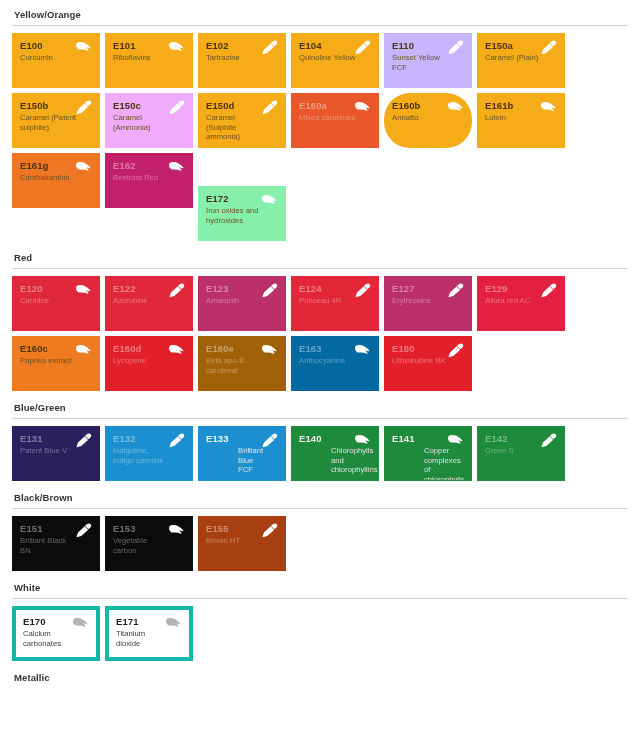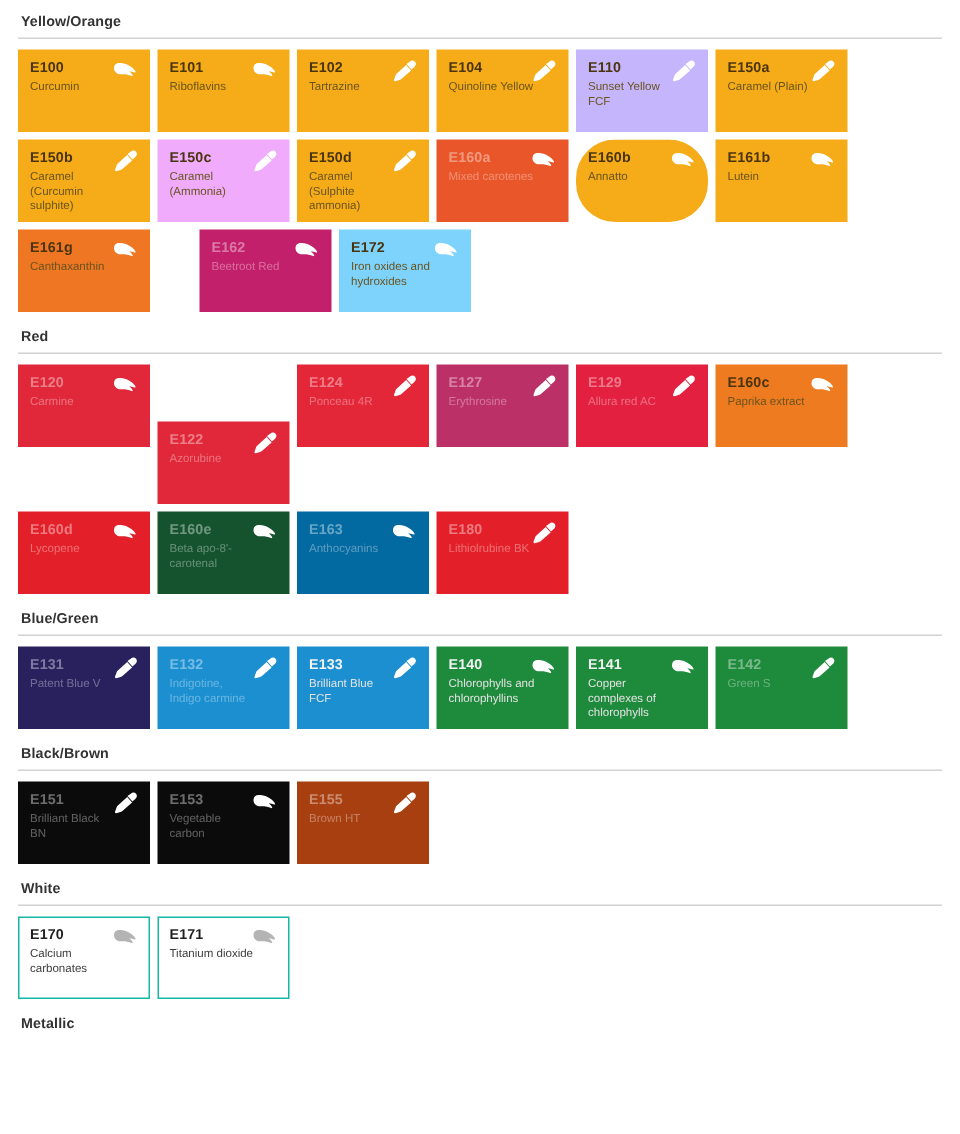--- a/index.html
+++ b/index.html
@@ -48,21 +48,21 @@
   .card {
     width: 88px;
     height: 55px;
     position: relative;
     padding: 6px 7px 20px 7px;
     overflow: hidden;
     border: 1px solid transparent;
   }
 
   .card.outlined {
-    border: 1px solid #14b8a6;
+    border: 4px solid #14b8a6;
     background: #ffffff;
   }
 
   .card-code {
     font-size: 9.5px;
     font-weight: bold;
     line-height: 11px;
     letter-spacing: 0.1px;
     position: relative;
     z-index: 2;
@@ -76,21 +76,21 @@
     position: relative;
     z-index: 2;
   }
 
   
   .t-dark  .card-code { color: #1f1f1f; }
   .t-dark  .card-name { color: #3d3d3d; }
   .t-mid   .card-code { color: #4a3410; }
   .t-mid   .card-name { color: #6b5420; }
   .t-light .card-code { color: #f2f2f2; }
-  .t-light .card-name { color: #e2e2e2; }
+  .t-light .card-name { color: #e2e2e2; margin-left: 32px; }
   .t-dim   .card-code { color: rgba(255,255,255,0.40); }
   .t-dim   .card-name { color: rgba(255,255,255,0.34); }
 
   
   .origin-icon {
     position: absolute;
     top: 6px;
     right: 7px;
     width: 17px;
     height: 15px;
@@ -168,21 +168,21 @@
             <svg viewBox="0 0 24 22" aria-hidden="true">
               <g fill="#ffffff">
                 <path d="M17.4 1.6c1.6-1.4 3.9-1.3 5.2 0.2 1.2 1.4 1.0 3.5-0.5 4.8l-3.1 2.7-4.8-5.4z"></path>
                 <path d="M13.9 4.9l4.8 5.4-9.2 8.1c-0.6 0.5-1.3 0.9-2.1 1.1l-4.2 1.2c-0.8 0.2-1.5-0.6-1.2-1.4l1.5-4.1c0.3-0.8 0.7-1.4 1.3-1.9z"></path>
               </g>
             </svg>
           </span>
         </div>
         <div class="card t-mid" style="background: rgb(245, 172, 24);">
           <div class="card-code">E150b</div>
-          <div class="card-name">Caramel (Curcumin sulphite)</div>
+          <div class="card-name">Caramel (Patent sulphite)</div>
           <span class="origin-icon">
             <svg viewBox="0 0 24 22" aria-hidden="true">
               <g fill="#ffffff">
                 <path d="M17.4 1.6c1.6-1.4 3.9-1.3 5.2 0.2 1.2 1.4 1.0 3.5-0.5 4.8l-3.1 2.7-4.8-5.4z"></path>
                 <path d="M13.9 4.9l4.8 5.4-9.2 8.1c-0.6 0.5-1.3 0.9-2.1 1.1l-4.2 1.2c-0.8 0.2-1.5-0.6-1.2-1.4l1.5-4.1c0.3-0.8 0.7-1.4 1.3-1.9z"></path>
               </g>
             </svg>
           </span>
         </div>
         <div class="card t-mid" style="background: #f0abfc;">
@@ -238,30 +238,30 @@
         </div>
         <div class="card t-mid" style="background: rgb(239, 118, 34);">
           <div class="card-code">E161g</div>
           <div class="card-name">Canthaxanthin</div>
           <span class="origin-icon">
             <svg viewBox="0 0 24 22" aria-hidden="true">
               <path fill="#ffffff" d="M2.5 4.2c1.1-1.0 3.0-1.4 5.4-1.2 3.9 0.3 7.0 1.7 10.0 3.9 1.9 1.4 3.3 2.9 4.1 4.3 0.4 0.7-0.2 1.3-0.9 1.0-1.6-0.7-3.3-1.1-5.2-1.2 1.4 1.0 2.5 2.2 3.3 3.6 0.4 0.7-0.2 1.4-0.9 1.1-3.6-1.5-7.0-2.1-10.2-1.8-2.0 0.2-3.6-0.2-4.7-1.2C1.0 11.0 0.7 8.5 1.2 6.4c0.2-0.9 0.6-1.6 1.3-2.2z"></path>
             </svg>
           </span>
         </div>
-        <div class="card t-dim" style="background: rgb(195, 32, 107); margin-left: 28px;">
+        <div class="card t-dim" style="background: rgb(195, 32, 107);">
           <div class="card-code">E162</div>
           <div class="card-name">Beetroot Red</div>
           <span class="origin-icon">
             <svg viewBox="0 0 24 22" aria-hidden="true">
               <path fill="#ffffff" d="M2.5 4.2c1.1-1.0 3.0-1.4 5.4-1.2 3.9 0.3 7.0 1.7 10.0 3.9 1.9 1.4 3.3 2.9 4.1 4.3 0.4 0.7-0.2 1.3-0.9 1.0-1.6-0.7-3.3-1.1-5.2-1.2 1.4 1.0 2.5 2.2 3.3 3.6 0.4 0.7-0.2 1.4-0.9 1.1-3.6-1.5-7.0-2.1-10.2-1.8-2.0 0.2-3.6-0.2-4.7-1.2C1.0 11.0 0.7 8.5 1.2 6.4c0.2-0.9 0.6-1.6 1.3-2.2z"></path>
             </svg>
           </span>
         </div>
-        <div class="card t-mid" style="background: #7dd3fc;">
+        <div class="card t-mid" style="background: #86efac; margin-top: 33px;">
           <div class="card-code">E172</div>
           <div class="card-name">Iron oxides and hydroxides</div>
           <span class="origin-icon">
             <svg viewBox="0 0 24 22" aria-hidden="true">
               <path fill="#ffffff" d="M2.5 4.2c1.1-1.0 3.0-1.4 5.4-1.2 3.9 0.3 7.0 1.7 10.0 3.9 1.9 1.4 3.3 2.9 4.1 4.3 0.4 0.7-0.2 1.3-0.9 1.0-1.6-0.7-3.3-1.1-5.2-1.2 1.4 1.0 2.5 2.2 3.3 3.6 0.4 0.7-0.2 1.4-0.9 1.1-3.6-1.5-7.0-2.1-10.2-1.8-2.0 0.2-3.6-0.2-4.7-1.2C1.0 11.0 0.7 8.5 1.2 6.4c0.2-0.9 0.6-1.6 1.3-2.2z"></path>
             </svg>
           </span>
         </div>
       </div>
     </div>
@@ -271,23 +271,35 @@
       <div class="grid">
         <div class="card t-dim" style="background: rgb(224, 40, 58);">
           <div class="card-code">E120</div>
           <div class="card-name">Carmine</div>
           <span class="origin-icon">
             <svg viewBox="0 0 24 22" aria-hidden="true">
               <path fill="#ffffff" d="M2.5 4.2c1.1-1.0 3.0-1.4 5.4-1.2 3.9 0.3 7.0 1.7 10.0 3.9 1.9 1.4 3.3 2.9 4.1 4.3 0.4 0.7-0.2 1.3-0.9 1.0-1.6-0.7-3.3-1.1-5.2-1.2 1.4 1.0 2.5 2.2 3.3 3.6 0.4 0.7-0.2 1.4-0.9 1.1-3.6-1.5-7.0-2.1-10.2-1.8-2.0 0.2-3.6-0.2-4.7-1.2C1.0 11.0 0.7 8.5 1.2 6.4c0.2-0.9 0.6-1.6 1.3-2.2z"></path>
             </svg>
           </span>
         </div>
-        <div class="card t-dim" style="background: rgb(224, 40, 58); margin-top: 38px;">
+        <div class="card t-dim" style="background: rgb(224, 40, 58);">
           <div class="card-code">E122</div>
           <div class="card-name">Azorubine</div>
+          <span class="origin-icon">
+            <svg viewBox="0 0 24 22" aria-hidden="true">
+              <g fill="#ffffff">
+                <path d="M17.4 1.6c1.6-1.4 3.9-1.3 5.2 0.2 1.2 1.4 1.0 3.5-0.5 4.8l-3.1 2.7-4.8-5.4z"></path>
+                <path d="M13.9 4.9l4.8 5.4-9.2 8.1c-0.6 0.5-1.3 0.9-2.1 1.1l-4.2 1.2c-0.8 0.2-1.5-0.6-1.2-1.4l1.5-4.1c0.3-0.8 0.7-1.4 1.3-1.9z"></path>
+              </g>
+            </svg>
+          </span>
+        </div>
+        <div class="card t-dim" style="background: rgb(188, 48, 104);">
+          <div class="card-code">E123</div>
+          <div class="card-name">Amaranth</div>
           <span class="origin-icon">
             <svg viewBox="0 0 24 22" aria-hidden="true">
               <g fill="#ffffff">
                 <path d="M17.4 1.6c1.6-1.4 3.9-1.3 5.2 0.2 1.2 1.4 1.0 3.5-0.5 4.8l-3.1 2.7-4.8-5.4z"></path>
                 <path d="M13.9 4.9l4.8 5.4-9.2 8.1c-0.6 0.5-1.3 0.9-2.1 1.1l-4.2 1.2c-0.8 0.2-1.5-0.6-1.2-1.4l1.5-4.1c0.3-0.8 0.7-1.4 1.3-1.9z"></path>
               </g>
             </svg>
           </span>
         </div>
         <div class="card t-dim" style="background: rgb(227, 38, 56);">
@@ -337,21 +349,21 @@
         </div>
         <div class="card t-dim" style="background: rgb(227, 32, 41);">
           <div class="card-code">E160d</div>
           <div class="card-name">Lycopene</div>
           <span class="origin-icon">
             <svg viewBox="0 0 24 22" aria-hidden="true">
               <path fill="#ffffff" d="M2.5 4.2c1.1-1.0 3.0-1.4 5.4-1.2 3.9 0.3 7.0 1.7 10.0 3.9 1.9 1.4 3.3 2.9 4.1 4.3 0.4 0.7-0.2 1.3-0.9 1.0-1.6-0.7-3.3-1.1-5.2-1.2 1.4 1.0 2.5 2.2 3.3 3.6 0.4 0.7-0.2 1.4-0.9 1.1-3.6-1.5-7.0-2.1-10.2-1.8-2.0 0.2-3.6-0.2-4.7-1.2C1.0 11.0 0.7 8.5 1.2 6.4c0.2-0.9 0.6-1.6 1.3-2.2z"></path>
             </svg>
           </span>
         </div>
-        <div class="card t-dim" style="background: #14532d;">
+        <div class="card t-dim" style="background: #a16207;">
           <div class="card-code">E160e</div>
           <div class="card-name">Beta apo-8'-carotenal</div>
           <span class="origin-icon">
             <svg viewBox="0 0 24 22" aria-hidden="true">
               <path fill="#ffffff" d="M2.5 4.2c1.1-1.0 3.0-1.4 5.4-1.2 3.9 0.3 7.0 1.7 10.0 3.9 1.9 1.4 3.3 2.9 4.1 4.3 0.4 0.7-0.2 1.3-0.9 1.0-1.6-0.7-3.3-1.1-5.2-1.2 1.4 1.0 2.5 2.2 3.3 3.6 0.4 0.7-0.2 1.4-0.9 1.1-3.6-1.5-7.0-2.1-10.2-1.8-2.0 0.2-3.6-0.2-4.7-1.2C1.0 11.0 0.7 8.5 1.2 6.4c0.2-0.9 0.6-1.6 1.3-2.2z"></path>
             </svg>
           </span>
         </div>
         <div class="card t-dim" style="background: #0369a1;">
           <div class="card-code">E163</div>

